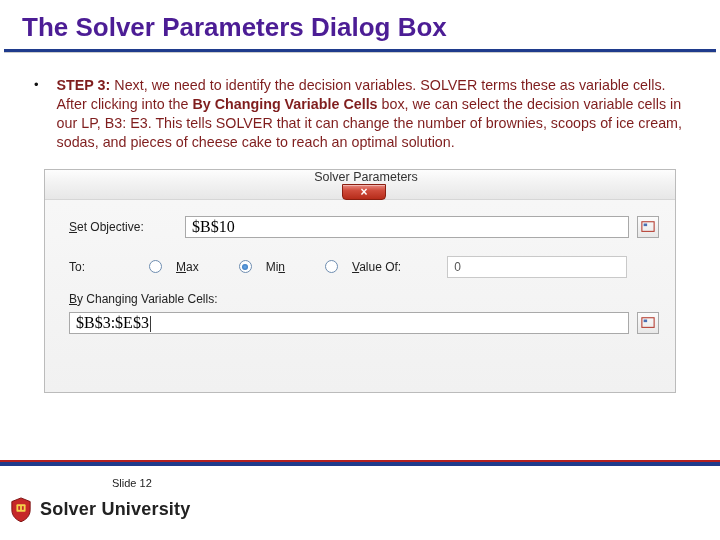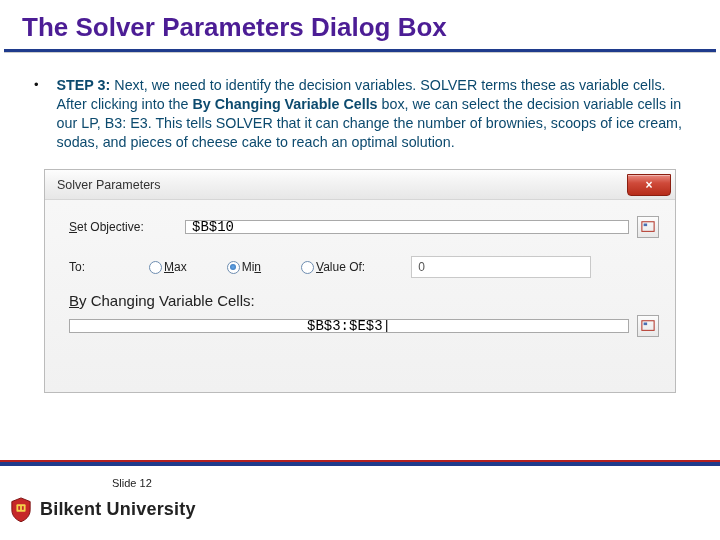--- a/index.html
+++ b/index.html
@@ -31,41 +31,42 @@
     gap: 18px;
   }
   .bullet {
     font-size: 13px;
     color: #111;
     padding-top: 1px;
     width: 8px;
   }
   .paragraph {
     font-size: 14.3px;
-    color: #0c4a6e;
+    color: #7f1d1d;
     line-height: 1.32;
     font-weight: bold;
   }
   .paragraph .normal { font-weight: normal; }
   .screenshot {
     margin: 18px 10px 0 10px;
     border: 1px solid #bbb;
     background: linear-gradient(#f8f8f8,#f1f1f1);
     height: 224px;
     position: relative;
     overflow: hidden;
   }
   .win-titlebar {
     height: 30px;
     background: linear-gradient(#fdfdfd,#f2f2f2 45%,#e7e7e7);
     border-bottom: 1px solid #d6d6d6;
     display:flex;
     align-items:center;
     justify-content:space-between;
     padding: 0 0 0 12px;
+    flex-direction: column;
   }
   .win-title-text { font-size: 12.5px; color:#333; }
   .win-close {
     width: 44px; height: 22px;
     margin-right: 4px;
     background: linear-gradient(#e98a80,#cf4a3a 40%,#b62c1a);
     border:1px solid #8a1e10;
     border-radius: 0 0 4px 4px;
     display:flex; align-items:center; justify-content:center;
     color:#fff; font-size:12px; font-weight:bold;
@@ -74,52 +75,52 @@
   .win-body {
     padding: 16px 16px 8px 24px;
     font-size: 12px;
     color:#222;
   }
   .form-row { display:flex; align-items:center; margin-bottom: 18px; gap:8px;}
   .lbl { width: 108px; text-decoration: underline dotted transparent; }
   .lbl .u { text-decoration: underline; }
   .txt {
     flex:1;
-    height: 14px;
+    height: 22px;
     border:1px solid #a9a9a9;
     background:#fff;
     padding: 2px 6px;
-    font-size:14px;
-    font-family: Liberation Mono, monospace;
+    font-size:16px;
+    font-family: Liberation Serif, serif;
   }
   .range-btn {
     width:22px; height:22px;
     border:1px solid #a9a9a9;
     background: linear-gradient(#fcfcfc,#e8e8e8);
     display:flex; align-items:center; justify-content:center;
   }
   .range-btn svg { width:14px; height:14px; }
-  .radio-opt { display:flex; align-items:center; gap:2px; font-size:12px;}
+  .radio-opt { display:flex; gap:14px; font-size:12px;}
   .radio {
     width:13px; height:13px; border-radius:50%;
     border:1px solid #6e8db0; background:#fff;
     display:inline-flex; align-items:center; justify-content:center;
   }
   .radio.checked::after{
     content:""; width:6px; height:6px; border-radius:50%;
     background: radial-gradient(#6aa9e9,#2d6db3);
   }
   .valbox {
     width: 180px; height:22px; border:1px solid #c9c9c9; background:#fff;
     padding:2px 6px; font-size:12px; color:#555;
     margin-left: 6px;
   }
-  .section-lbl { font-size:15px; margin: 6px 0 6px 0; }
+  .section-lbl { font-size:12px; margin: 6px 0 6px 0; }
   .wide-row { display:flex; align-items:center; gap:8px; }
-  .wide-row .txt { flex:1;text-align:center; }
+  .wide-row .txt { flex:1; }
 
   .footer-bar {
     position:absolute;
     left:0; right:0; top: 460px;
     height: 6px;
     background: #1f3b8c;
     border-top: 2px solid #b42020;
   }
   .slide-no {
     position:absolute;
@@ -217,14 +218,14 @@
 <div class="footer-bar"></div>
 <div class="slide-no">Slide 12</div>
 
 <div class="logo-row">
   <svg class="shield" viewBox="0 0 24 28">
     <path d="M12 1 L22 5 V14 C22 21 17 25 12 27 C7 25 2 21 2 14 V5 Z" fill="#c62828" stroke="#7a0f0f" stroke-width="1"></path>
     <rect x="7" y="8" width="10" height="8" fill="#f4d24a" rx="1"></rect>
     <rect x="9" y="10" width="2" height="4" fill="#c62828"></rect>
     <rect x="13" y="10" width="2" height="4" fill="#c62828"></rect>
   </svg>
-  <div class="univ">Bilkent University</div>
+  <div class="univ">Solver University</div>
 </div>
 
 </body></html>

